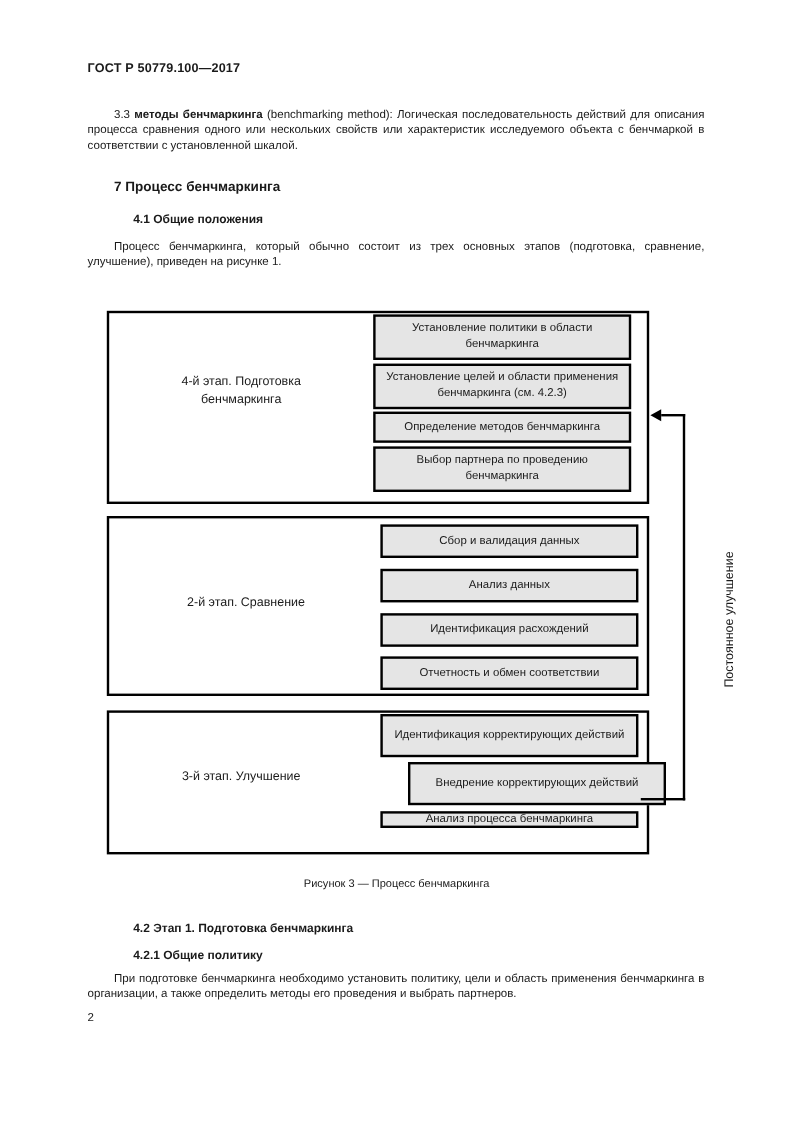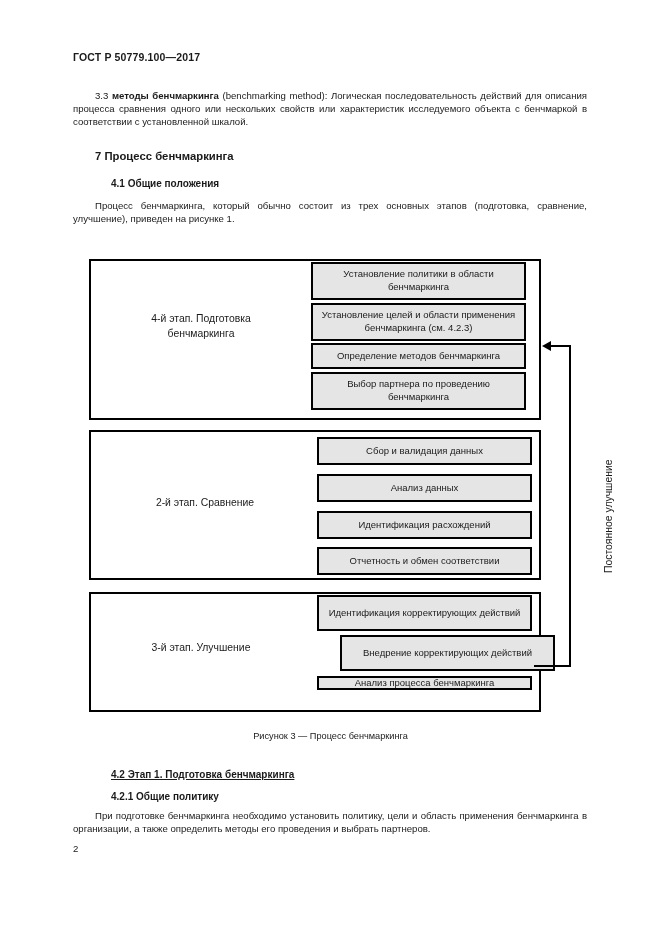--- a/index.html
+++ b/index.html
@@ -176,21 +176,21 @@
     <div class="loop-h" style="left:534px; top:665px; width:37px;"></div>
     <div class="loop-v" style="left:569px; top:345px; height:322px;"></div>
     <div class="loop-h" style="left:551px; top:345px; width:20px;"></div>
     <div class="loop-arrow" style="left:542px; top:341px;"></div>
 
     <div class="vert-label" style="left:603px; top:573px;">Постоянное улучшение</div>
 
     <div class="fig-caption" style="top:731px;">Рисунок 3 — Процесс бенчмаркинга</div>
   </div>
 
-  <div class="h-sec h2" style="top:769px;text-decoration:underline;">4.2 Этап 1. Подготовка бенчмаркинга</div>
+  <div class="h-sec h2" style="top:769px;">4.2 Этап 1. Подготовка бенчмаркинга</div>
 
   <div class="h-sec h2" style="top:791px;">4.2.1 Общие политику</div>
 
   <div class="text-col" style="top:809px;">
     <p class="para">При подготовке бенчмаркинга необходимо установить политику, цели и область применения бенчмаркинга в организации, а также определить методы его проведения и выбрать партнеров.</p>
   </div>
 
   <div class="page-num" style="top:843px;">2</div>
 
 </div>

